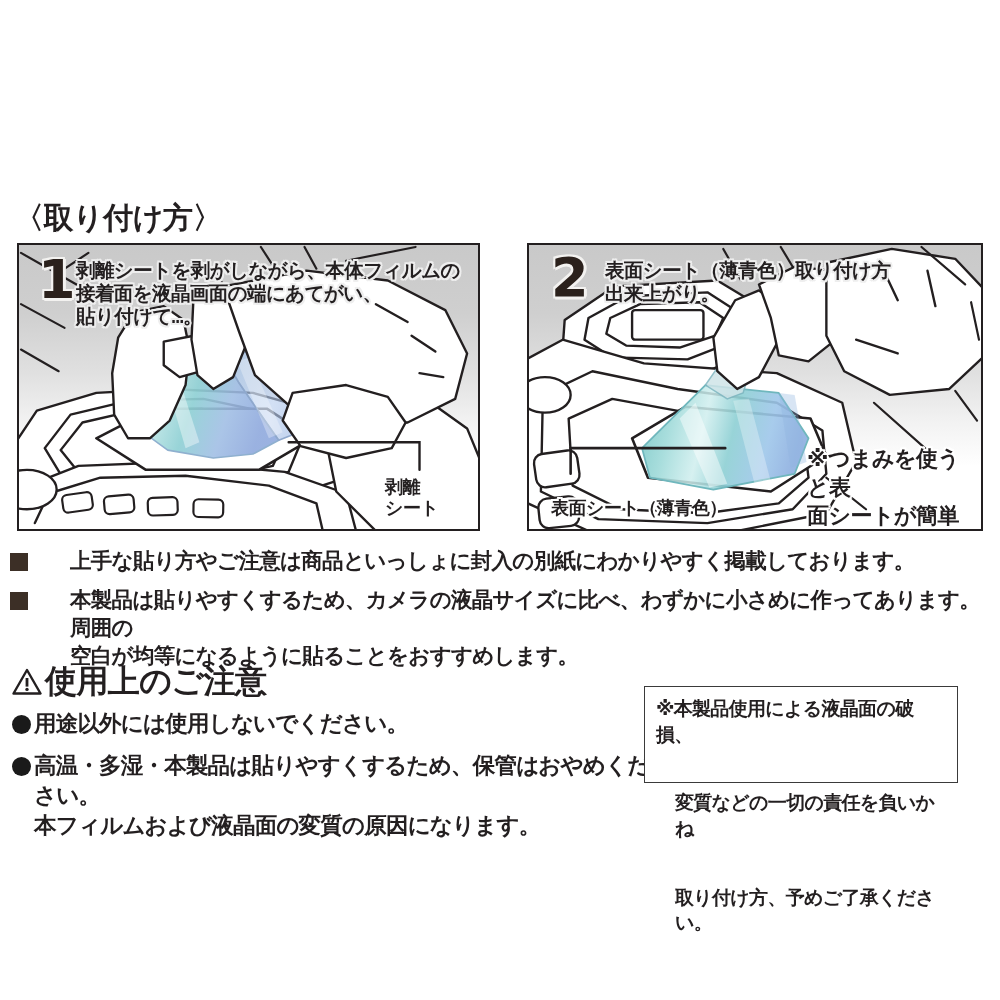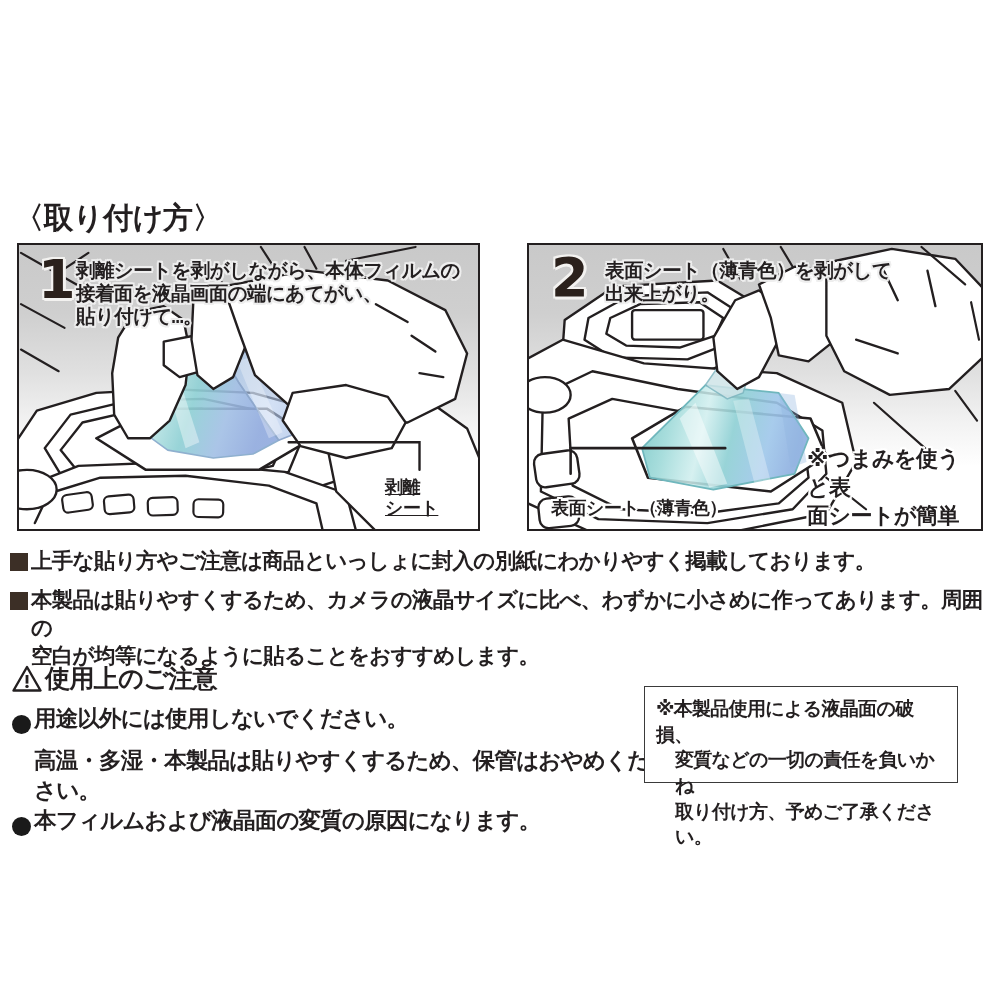--- a/index.html
+++ b/index.html
@@ -104,35 +104,36 @@
     line-height: 1.14;
     letter-spacing: -0.5px;
     color: #231f20;
     white-space: pre-line;
     text-shadow:
       -1.8px -1.8px 0 #ffffff, 1.8px -1.8px 0 #ffffff,
       -1.8px  1.8px 0 #ffffff, 1.8px  1.8px 0 #ffffff,
        0    -2.2px 0 #ffffff,  0     2.2px 0 #ffffff,
       -2.2px 0     0 #ffffff,  2.2px 0     0 #ffffff;
   }
-  #callout-release  { left: 366px; top: 232px; text-decoration: underline; }
+  #callout-release  { left: 366px; top: 232px; }
   #callout-surface  { left: 22px;  top: 253px; }
   #callout-tab      { left: 278px; top: 200px; font-weight: bold; font-size: 22px; line-height: 1.30; }
 
   
   .notes {
     position: absolute;
     left: 10px;
     top: 548px;
     width: 980px;
   }
   .note-row {
     display: flex;
     align-items: flex-start;
     margin-bottom: 11px;
+    gap: 39px;
   }
   .bullet-square {
     flex: 0 0 auto;
     width: 18px;
     height: 18px;
     background: #3c2f26;
     margin-top: 5px;
     margin-right: 3px;
   }
   .note-text {
@@ -154,29 +155,29 @@
   .caution-head {
     display: flex;
     align-items: center;
     margin-bottom: 6px;
   }
   .warn-tri {
     flex: 0 0 auto;
     margin-right: 3px;
   }
   .caution-title {
-    font-size: 25px;
+    font-size: 32px;
     font-weight: bold;
     letter-spacing: -0.6px;
     line-height: 1;
     color: #231f20;
   }
   .caution-row {
     display: flex;
-    align-items: flex-end;
+    align-items: flex-start;
     margin-bottom: 8px;
     margin-top: 12px;
   }
   .bullet-circle {
     flex: 0 0 auto;
     width: 19px;
     height: 19px;
     border-radius: 50%;
     background: #1a1a1a;
     margin-top: 6px;
@@ -208,20 +209,21 @@
     font-weight: bold;
     line-height: 1.35;
     letter-spacing: -0.7px;
     color: #231f20;
     white-space: pre-line;
     text-indent: 0;
   }
   .disclaimer-text span.cont {
     display: block;
     padding-left: 19px;
+    margin-top: 43px;
   }
 </style>
 </head>
 <body>
 
 <div class="page">
 
   <div class="section-title">〈取り付け方〉</div>
 
   <div class="panel" id="panel-1">
@@ -392,21 +394,21 @@
         <path d="M 348 160 L 404 210"></path>
         <path d="M 300 236 L 340 268"></path>
       </g>
 
       <g fill="none" stroke="#231f20" stroke-width="2.6" stroke-linecap="round">
         <path d="M 42 232 L 42 206 L 198 206"></path>
       </g>
     </svg>
 
     <div class="step-num">2</div>
-    <div class="step-text">表面シート（薄青色）を剥がして
+    <div class="step-text">表面シート（薄青色）取り付け方
 出来上がり。</div>
     <div class="callout" id="callout-surface">表面シート（薄青色）</div>
     <div class="callout" id="callout-tab">※つまみを使うと表
 面シートが簡単に
 剥がれます。</div>
   </div>
 
   <div class="notes">
 
     <div class="note-row">

